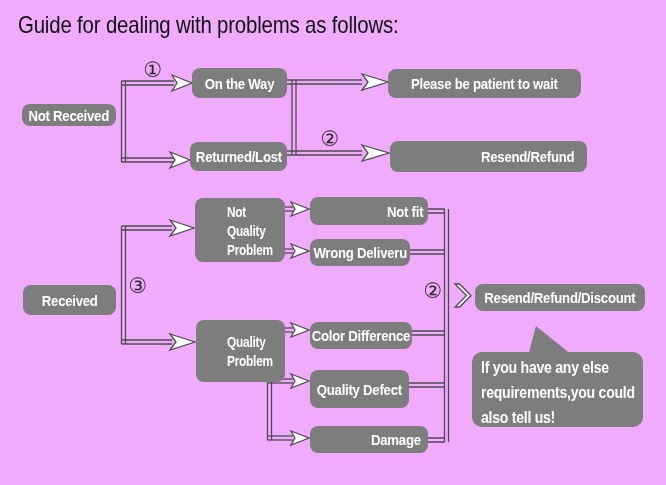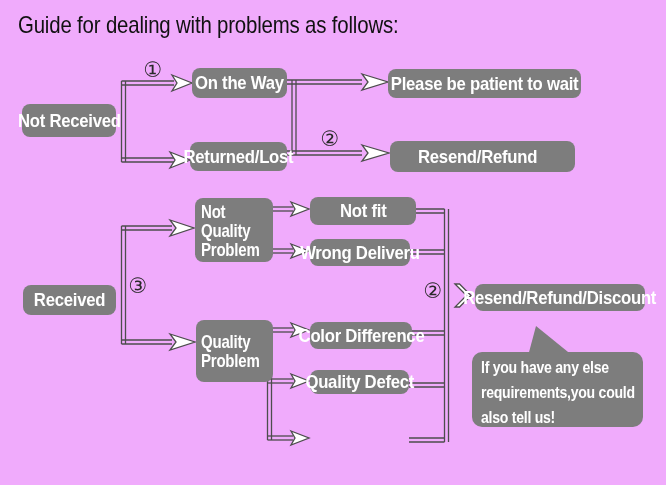--- a/index.html
+++ b/index.html
@@ -3,24 +3,24 @@
 <meta charset="utf-8">
 <style>
   html,body{margin:0;padding:0;background:#fff;}
   #stage{position:relative;width:666px;height:485px;background:#f0abfc;overflow:hidden;
          font-family:"Liberation Sans",sans-serif;}
   #connectors{position:absolute;left:0;top:0;}
   .title{position:absolute;left:18px;top:11px;font-size:24px;color:#111;
          white-space:nowrap;transform:scaleX(.85);transform-origin:left top;
          letter-spacing:-0.2px;}
   .node{position:absolute;background:#7d7d7d;border-radius:8px;color:#fff;
-        font-weight:bold;font-size:19px;letter-spacing:-0.3px;
+        font-weight:bold;font-size:15px;letter-spacing:-0.3px;
         display:flex;align-items:center;justify-content:center;white-space:nowrap;}
   .node>span{display:inline-block;transform:scaleX(.88);}
-  .node.left{justify-content:center;padding-left:7px;}
+  .node.left{justify-content:flex-end;padding-left:19px;}
   .node.left>span{transform-origin:left center;}
   .node.multi{white-space:normal;}
   .node.multi .ln{display:block;line-height:19px;transform:scaleX(.9);
                   transform-origin:left center;}
   .marker{position:absolute;font-family:"DejaVu Sans",sans-serif;font-size:21px;
           color:#2a2a2a;transform:translate(-50%,-50%);line-height:1;}
   .bubble{position:absolute;left:472px;top:352px;width:171px;height:75px;
           background:#7d7d7d;border-radius:10px;color:#fff;font-weight:bold;
           font-size:16px;letter-spacing:-0.3px;padding:0;}
   .bubble .ln{display:block;line-height:25px;margin-left:9px;transform:scaleX(.88);
@@ -108,21 +108,21 @@
     <polygon points="528,356 573,356 536,326" fill="#7d7d7d"></polygon>
   </svg>
 
   <div class="title">Guide for dealing with problems as follows:</div>
 
   <div class="marker" style="left:153px;top:70px">①</div>
   <div class="marker" style="left:330px;top:139px">②</div>
   <div class="marker" style="left:138px;top:286px">③</div>
   <div class="marker" style="left:433px;top:291px">②</div>
 
-  <div class="node" style="left:22px;top:104px;width:94px;height:33px">
+  <div class="node" style="left:22px;top:104px;width:94px;height:22px">
     <span>Not Received</span>
     </div>
   <div class="node" style="left:192px;top:68px;width:95px;height:30px">
     <span>On the Way</span>
     </div>
   <div class="node" style="left:190px;top:142px;width:97px;height:29px">
     <span>Returned/Lost</span>
     </div>
   <div class="node" style="left:388px;top:69px;width:193px;height:29px">
     <span>Please be patient to wait</span>
@@ -152,22 +152,25 @@
 
   <div class="node left" style="left:310px;top:197px;width:99px;height:28px">
     <span>Not fit</span>
     </div>
   <div class="node" style="left:310px;top:239px;width:100px;height:27px">
     <span>Wrong Deliveru</span>
     </div>
   <div class="node" style="left:310px;top:322px;width:102px;height:27px">
     <span>Color Difference</span>
     </div>
-  <div class="node" style="left:310px;top:370px;width:99px;height:24px">
+  <div class="node" style="left:310px;top:370px;width:99px;height:38px">
     <span>Quality Defect</span>
+    </div>
+  <div class="node left" style="left:310px;top:426px;width:99px;height:27px">
+    <span>Damage</span>
     </div>
 
   <div class="node" style="left:475px;top:284px;width:170px;height:27px">
     <span>Resend/Refund/Discount</span>
     </div>
 
   <div class="bubble">
     <div class="inner">
       <span class="ln">If you have any else</span>
       <span class="ln">requirements,you could</span>

